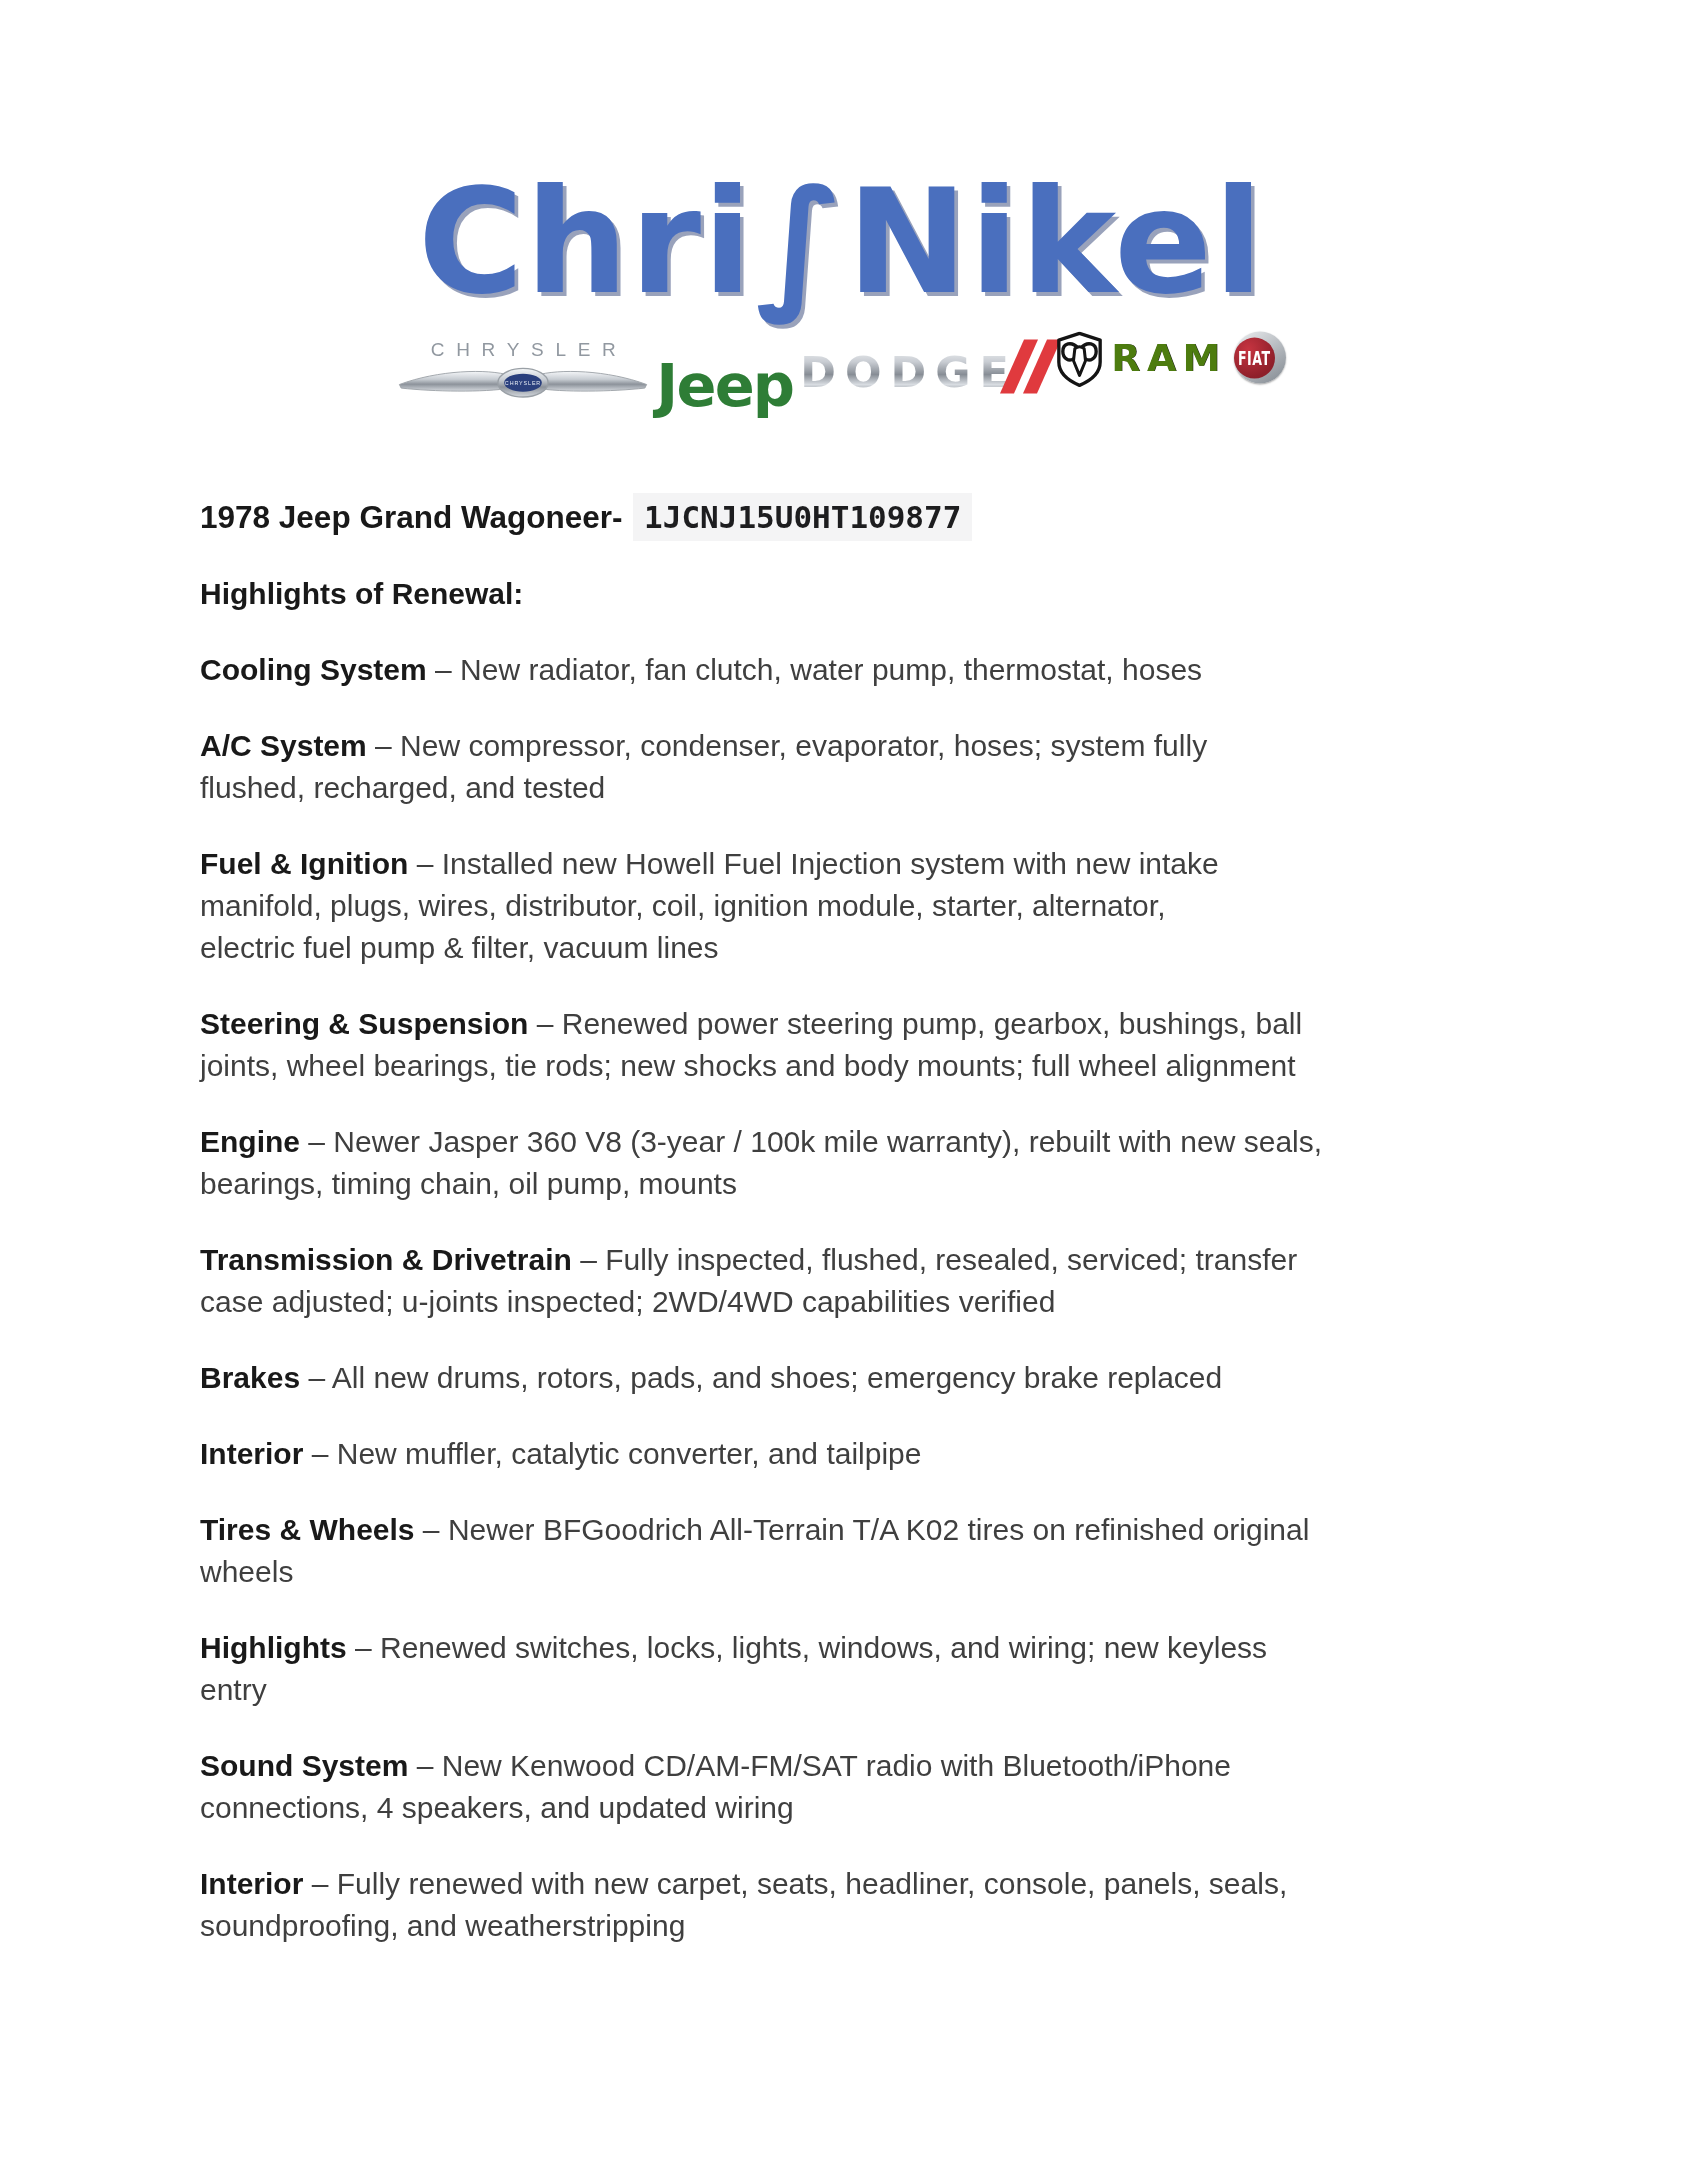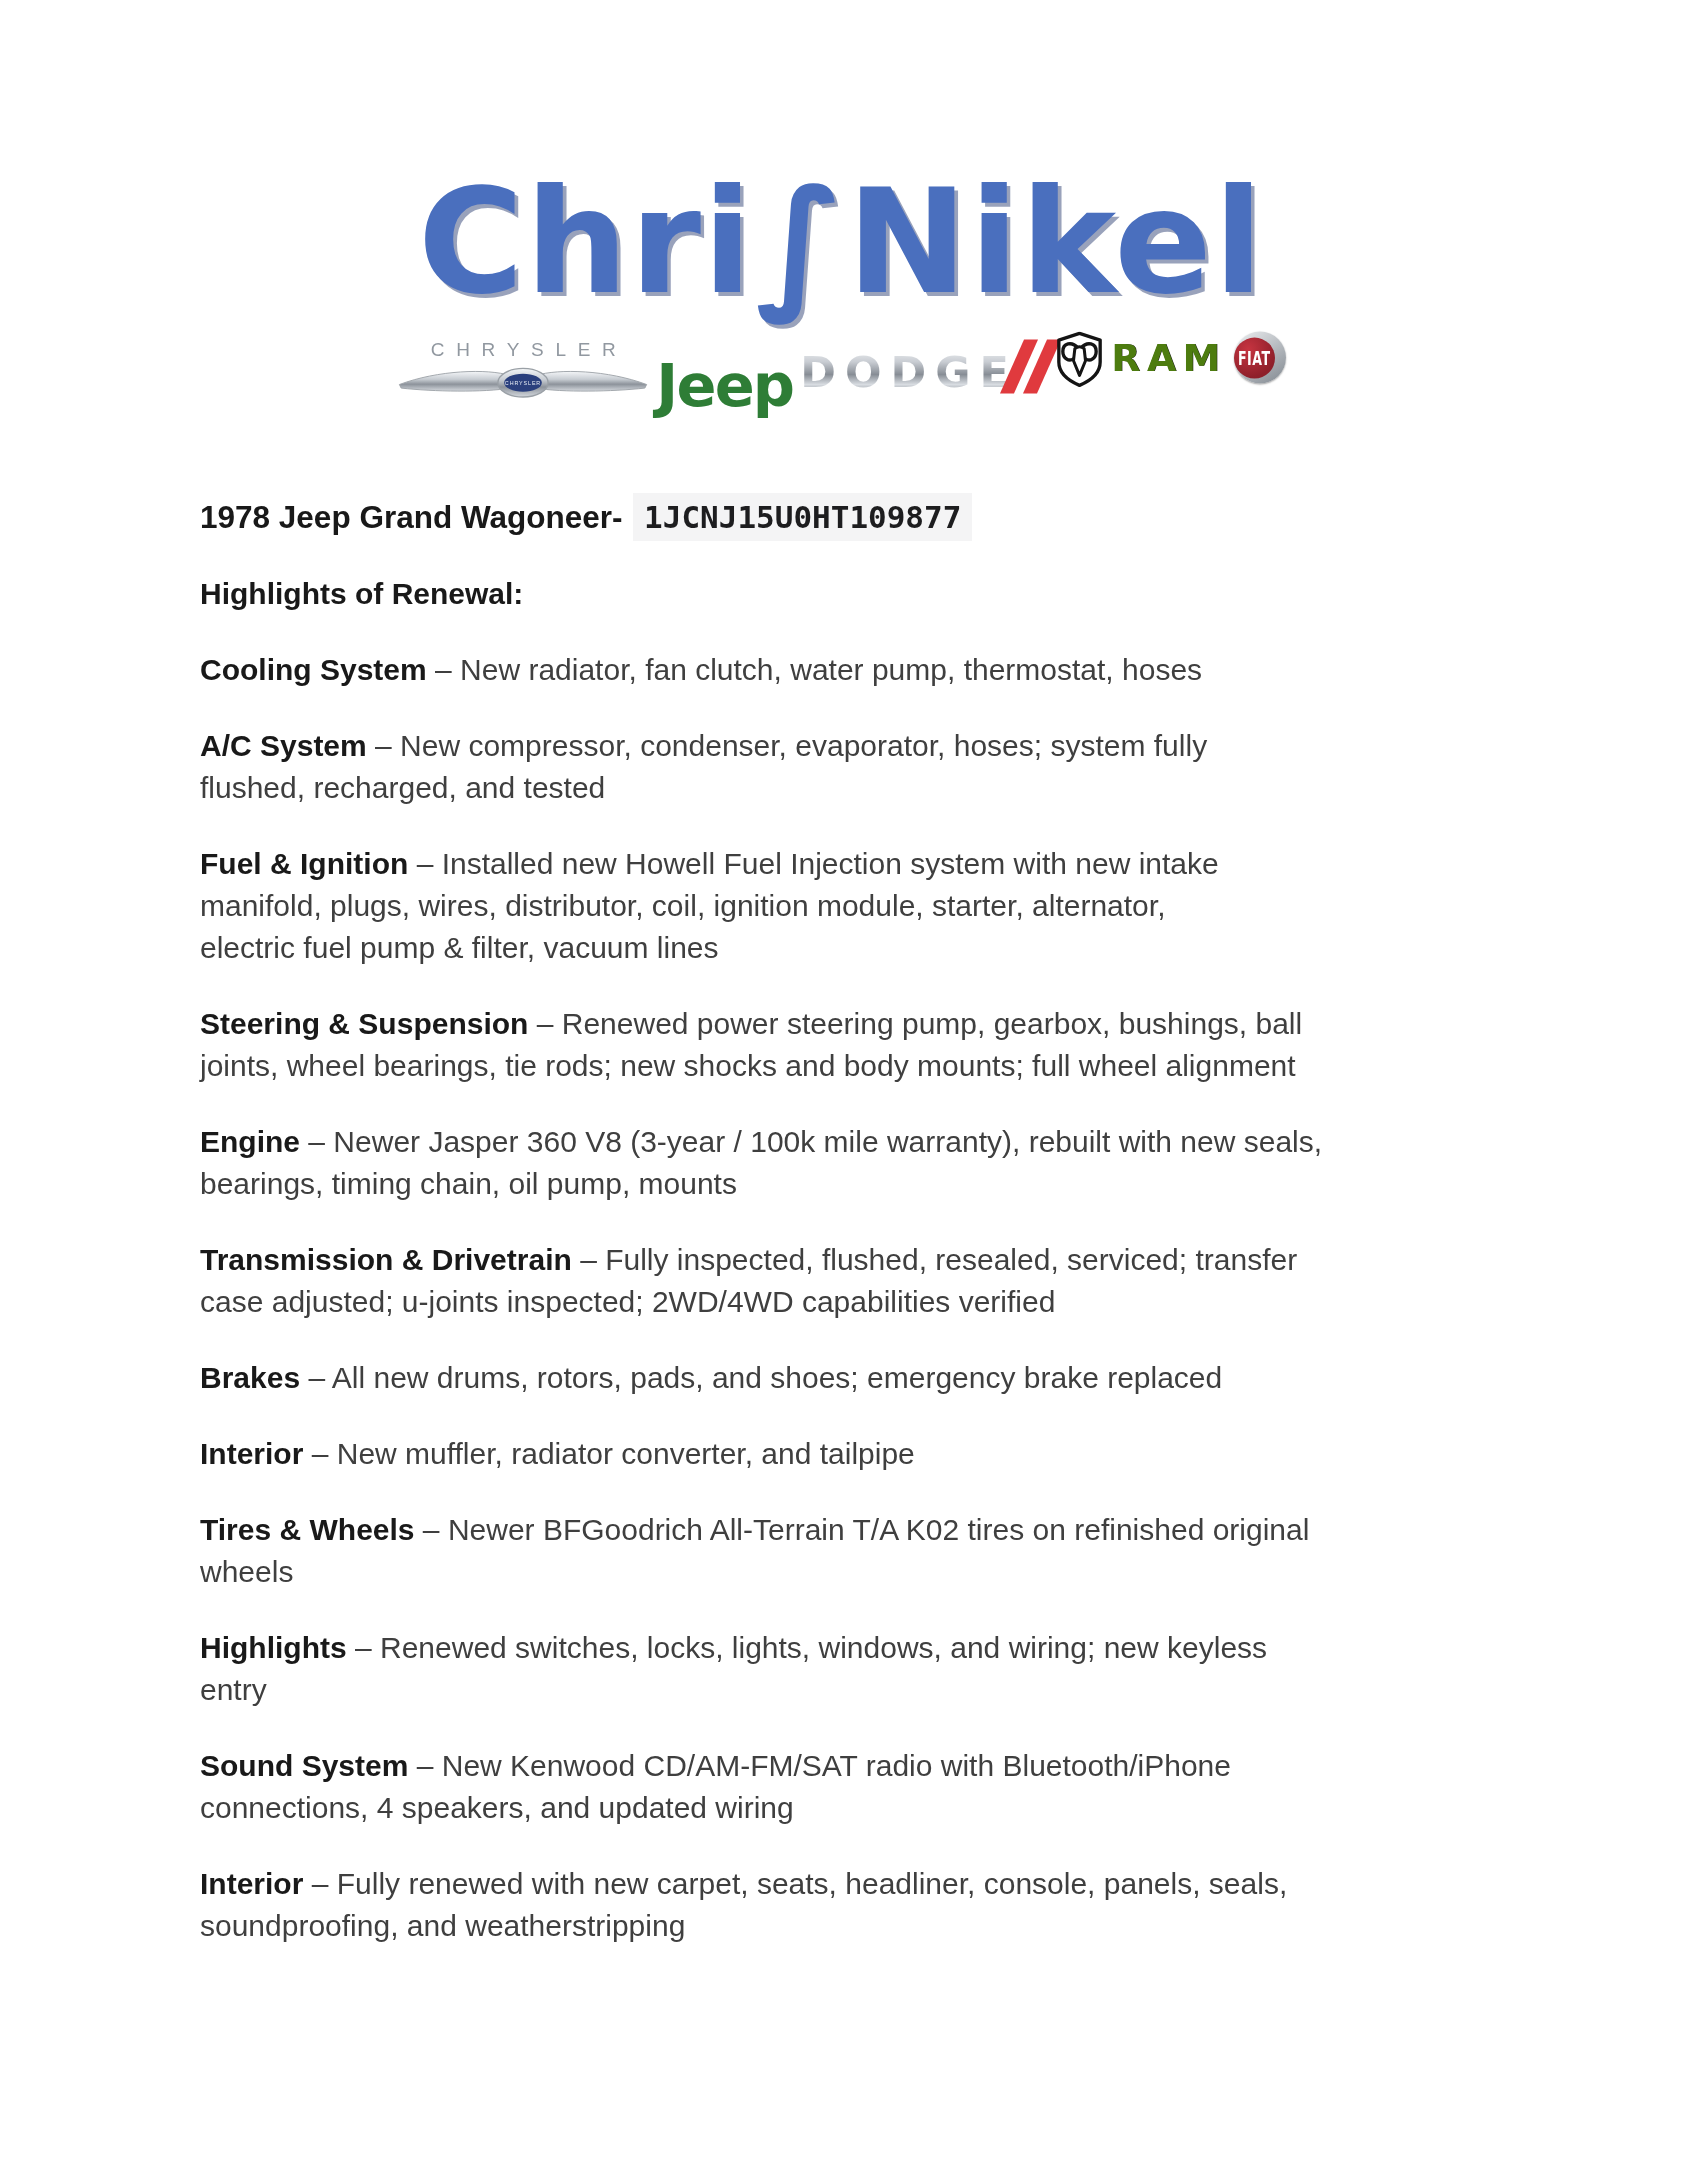--- a/index.html
+++ b/index.html
@@ -235,21 +235,21 @@
   <p class="section"><strong class="label">Fuel &amp; Ignition</strong><span class="body"> – Installed new Howell Fuel Injection system with new intake<br>manifold, plugs, wires, distributor, coil, ignition module, starter, alternator,<br>electric fuel pump &amp; filter, vacuum lines</span></p>
 
   <p class="section"><strong class="label">Steering &amp; Suspension</strong><span class="body"> – Renewed power steering pump, gearbox, bushings, ball<br>joints, wheel bearings, tie rods; new shocks and body mounts; full wheel alignment</span></p>
 
   <p class="section"><strong class="label">Engine</strong><span class="body"> – Newer Jasper 360 V8 (3-year / 100k mile warranty), rebuilt with new seals,<br>bearings, timing chain, oil pump, mounts</span></p>
 
   <p class="section"><strong class="label">Transmission &amp; Drivetrain</strong><span class="body"> – Fully inspected, flushed, resealed, serviced; transfer<br>case adjusted; u-joints inspected; 2WD/4WD capabilities verified</span></p>
 
   <p class="section"><strong class="label">Brakes</strong><span class="body"> – All new drums, rotors, pads, and shoes; emergency brake replaced</span></p>
 
-  <p class="section"><strong class="label">Interior</strong><span class="body"> – New muffler, radiator converter, and tailpipe</span></p>
+  <p class="section"><strong class="label">Interior</strong><span class="body"> – New muffler, catalytic converter, and tailpipe</span></p>
 
   <p class="section"><strong class="label">Tires &amp; Wheels</strong><span class="body"> – Newer BFGoodrich All-Terrain T/A K02 tires on refinished original<br>wheels</span></p>
 
   <p class="section"><strong class="label">Highlights</strong><span class="body"> – Renewed switches, locks, lights, windows, and wiring; new keyless<br>entry</span></p>
 
   <p class="section"><strong class="label">Sound System</strong><span class="body"> – New Kenwood CD/AM-FM/SAT radio with Bluetooth/iPhone<br>connections, 4 speakers, and updated wiring</span></p>
 
   <p class="section"><strong class="label">Interior</strong><span class="body"> – Fully renewed with new carpet, seats, headliner, console, panels, seals,<br>soundproofing, and weatherstripping</span></p>
 </div>
   </main>

